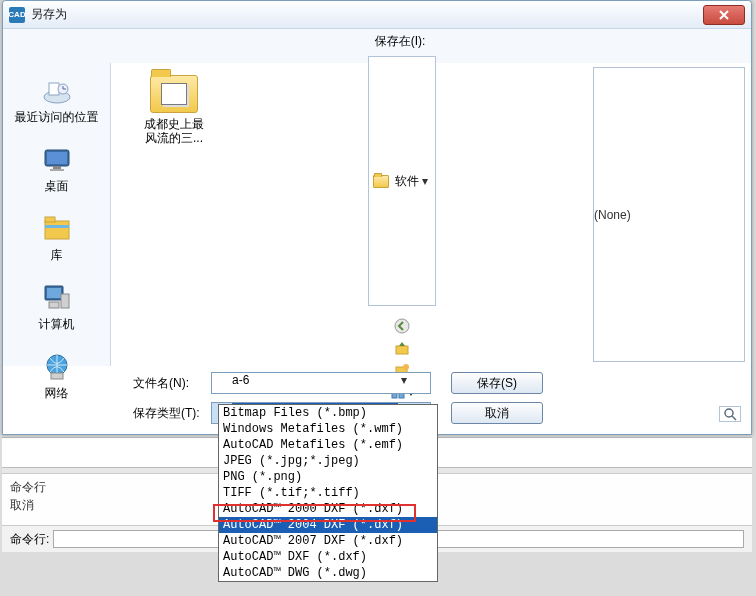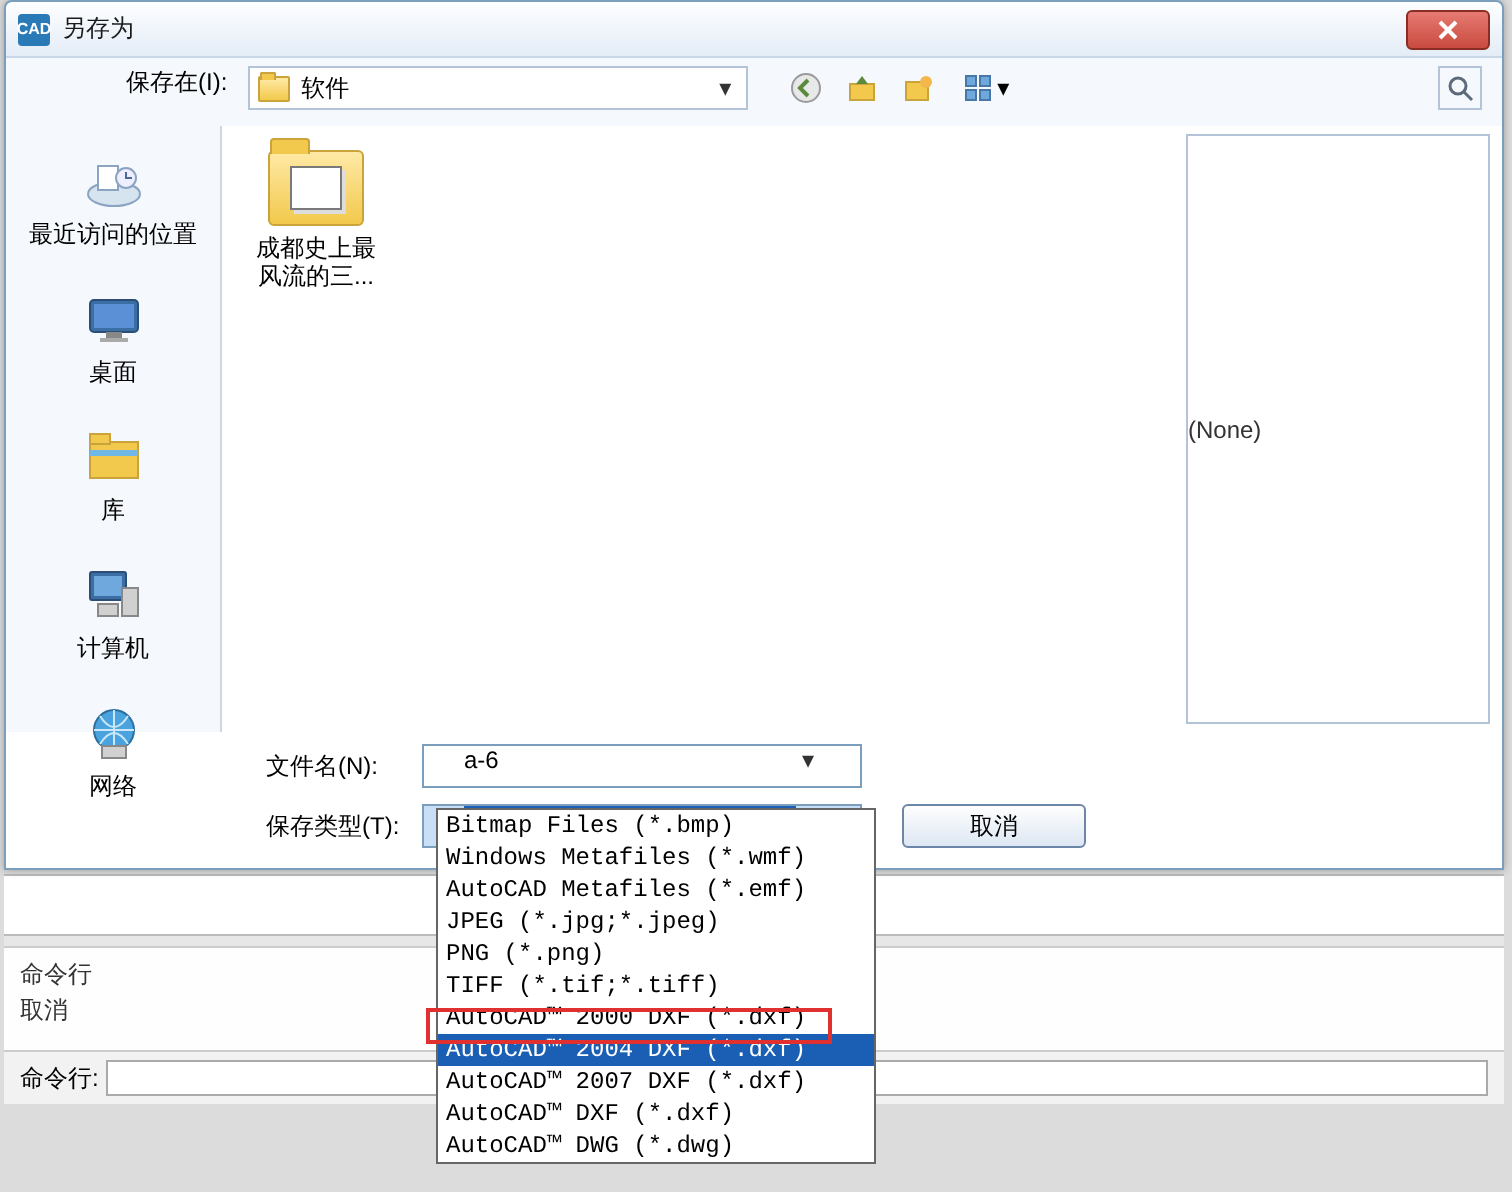--- a/index.html
+++ b/index.html
@@ -15,21 +15,21 @@
     border-radius: 4px 4px 0 0;
   }
   .app-icon { width: 16px; height: 16px; background: #2a7ab8; color: #fff; display: flex; align-items: center; justify-content: center; font-size: 8px; font-weight: bold; border-radius: 2px; }
   .title-text { margin-left: 6px; flex: 1; color: #1a1a1a; }
   .close-btn {
     width: 42px; height: 20px; background: linear-gradient(#e67a73, #c94b3f); border: 1px solid #8a2e23;
     border-radius: 3px; color: #fff; display: flex; align-items: center; justify-content: center; cursor: pointer;
   }
 
   .toolbar {
-    height: 34px; display: flex; align-items: flex-start; padding: 4px 10px 4px 60px; gap: 6px; background: #f5f8fc;
+    height: 34px; display: flex; align-items: center; padding: 4px 10px 4px 60px; gap: 6px; background: #f5f8fc; flex-direction: column;
   }
   .toolbar-label { margin-right: 4px; }
   .location-combo {
     flex: 0 0 250px; height: 22px; border: 1px solid #b4c4d8; background: #fff;
     display: flex; align-items: center; padding: 0 4px; cursor: pointer;
   }
   .folder-mini { width: 16px; height: 13px; background: linear-gradient(#ffe9a6,#f2c94c); border: 1px solid #caa43a; border-radius: 1px; position: relative; }
   .folder-mini::before { content:""; position:absolute; top:-3px; left:0; width:6px; height:3px; background:#f2c94c; border:1px solid #caa43a; border-bottom:none; border-radius:1px 1px 0 0;}
   .location-text { margin-left: 6px; flex: 1; }
   .combo-arrow { width: 12px; color: #333; text-align: center; }
@@ -40,21 +40,21 @@
   .body-area { display: flex; height: calc(100% - 28px - 34px - 68px); }
   .places-bar {
     width: 108px; border-right: 1px solid #d0d7e2; background: #f5f8fc;
     display: flex; flex-direction: column; align-items: center; padding-top: 8px; gap: 10px;
   }
   .place { width: 90px; display: flex; flex-direction: column; align-items: center; cursor: pointer; padding: 4px 0; }
   .place-icon { width: 32px; height: 32px; display: flex; align-items: center; justify-content: center; }
   .place-label { margin-top: 2px; text-align: center; }
 
   .file-pane { flex: 1; padding: 12px; display: flex; gap: 20px; align-items: flex-start;}
-  .file-item { width: 70px; display: flex; flex-direction: column; align-items: center; cursor: pointer; }
+  .file-item { width: 70px; display: flex; flex-direction: column; align-items: center; cursor: pointer; margin-left: 16px; }
   .folder-big { width: 48px; height: 38px; background: linear-gradient(#ffe9a6,#f2c94c); border: 1px solid #caa43a; border-radius: 3px; position: relative; display:flex; align-items:center; justify-content:center;}
   .folder-big::before { content:""; position:absolute; top:-7px; left:0; width:18px; height:7px; background:#f2c94c; border:1px solid #caa43a; border-bottom:none; border-radius:2px 2px 0 0;}
   .doc-stack { width:26px; height:22px; background:#fff; border:1px solid #7a7a7a; box-shadow: 2px 2px 0 #ddd; }
   .file-label { margin-top: 4px; text-align: center; line-height: 1.2; }
 
   .preview-pane {
     width: 152px; border: 1px solid #b4c4d8; margin: 4px 6px 4px 0;
     display: flex; align-items: center; justify-content: flex-start; color: #333;
   }
 
@@ -240,20 +240,21 @@
     </div>
   </div>
 
   <div class="bottom-fields">
     <div class="field-row">
       <span class="field-label">文件名(N):</span>
       <div class="field-combo">
         <span style="flex:1">a-6</span>
         <span class="combo-arrow">▾</span>
       </div>
+      <div class="dialog-btn">保存(S)</div>
     </div>
     <div class="field-row">
       <span class="field-label">保存类型(T):</span>
       <div class="field-combo highlight">
         <span style="flex:1; color:#fff; background:#1a5fb4; padding:1px 2px; font-family:'Courier New',monospace;">AutoCAD™ 2004 DXF (*.dxf)</span>
         <span class="combo-arrow">▾</span>
       </div>
       <div class="dialog-btn">取消</div>
     </div>
   </div>

